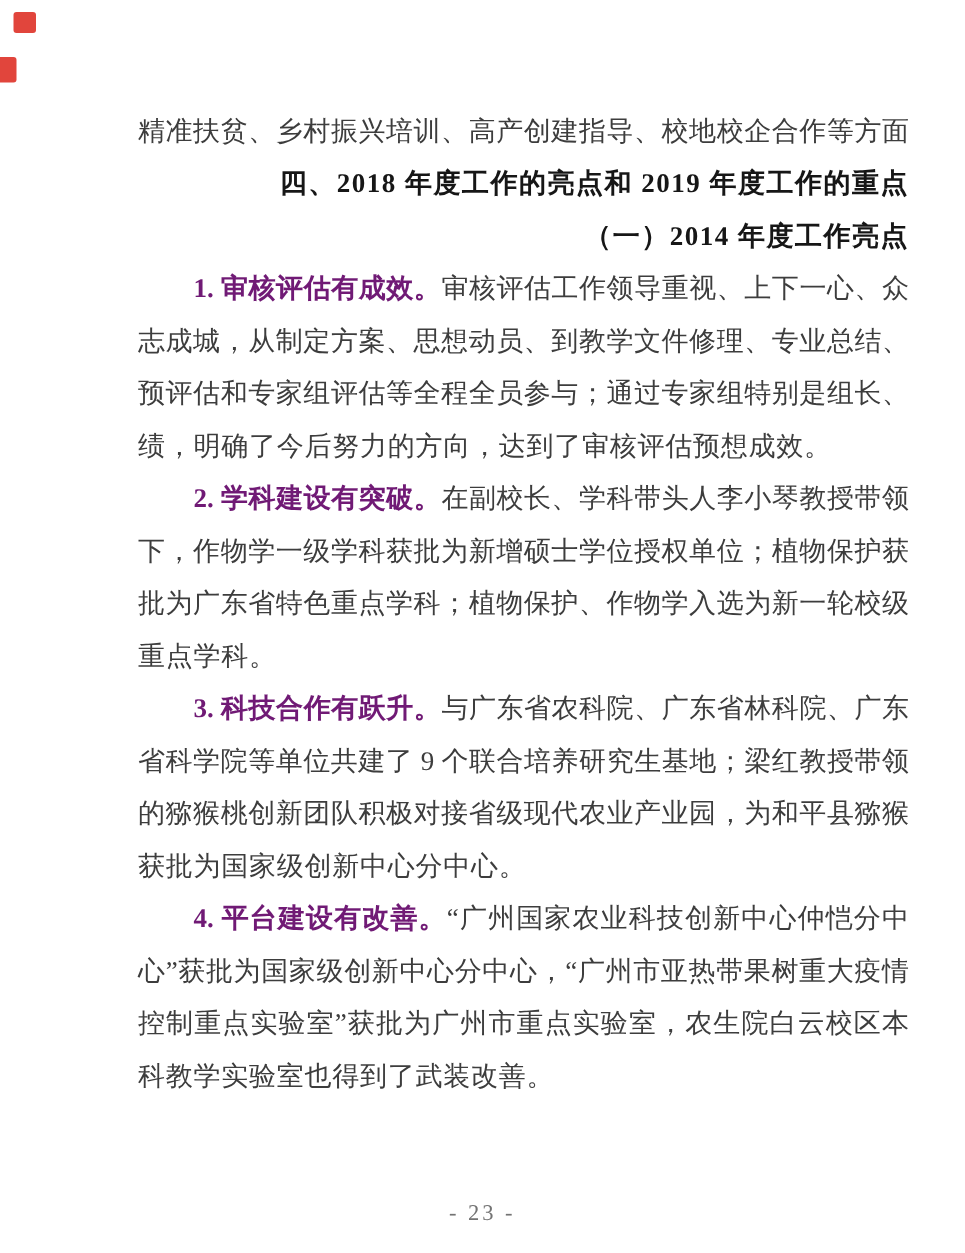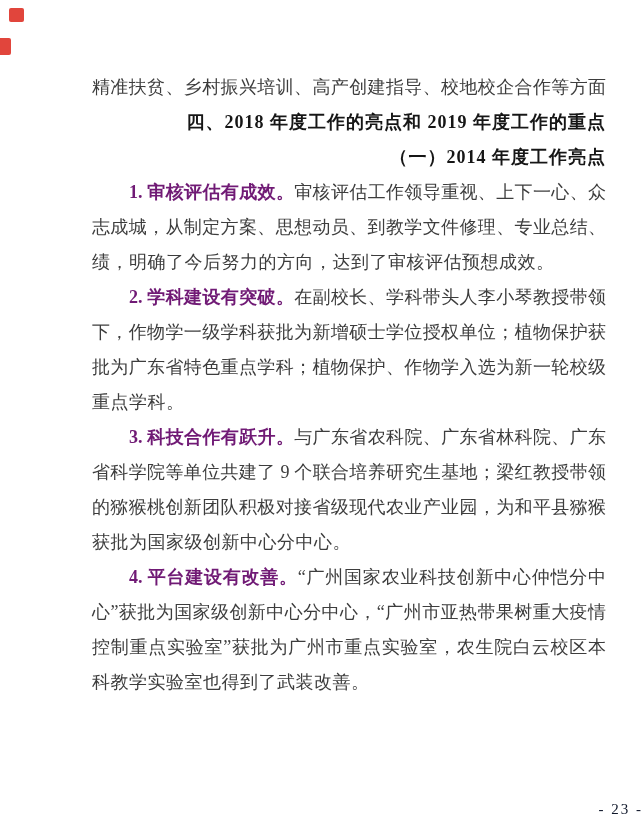--- a/index.html
+++ b/index.html
@@ -48,23 +48,23 @@
   }
   .lead {
     font-weight: bold;
     color: #701a75;
   }
   .footer {
     position: absolute;
     left: 0;
     width: 100%;
     top: 801px;
-    text-align: right;
+    text-align: center;
     font-size: 15px;
-    color: #0f172a;
+    color: #737373;
     letter-spacing: 2px;
   }
 </style>
 </head>
 <body>
 
 <div class="page">
 
   <div class="stamp stamp-1" style="background-color: rgb(222, 53, 43);"></div>
   <div class="stamp stamp-2" style="background-color: rgb(222, 53, 43);"></div>
@@ -73,20 +73,21 @@
 
     <div class="line justify">精准扶贫、乡村振兴培训、高产创建指导、校地校企合作等方面</div>
 
     <div class="line heading indent">四、2018 年度工作的亮点和 2019 年度工作的重点</div>
     <div class="line heading indent">（一）2014 年度工作亮点</div>
 
     <div class="line justify indent">
       <span class="lead">1. 审核评估有成效。</span><span>审核评估工作领导重视、上下一心、众</span>
     </div>
     <div class="line justify">志成城，从制定方案、思想动员、到教学文件修理、专业总结、</div>
+    <div class="line justify">预评估和专家组评估等全程全员参与；通过专家组特别是组长、</div>
     <div class="line">绩，明确了今后努力的方向，达到了审核评估预想成效。</div>
 
     <div class="line justify indent">
       <span class="lead">2. 学科建设有突破。</span><span>在副校长、学科带头人李小琴教授带领</span>
     </div>
     <div class="line justify">下，作物学一级学科获批为新增硕士学位授权单位；植物保护获</div>
     <div class="line justify">批为广东省特色重点学科；植物保护、作物学入选为新一轮校级</div>
     <div class="line">重点学科。</div>
 
     <div class="line justify indent">

